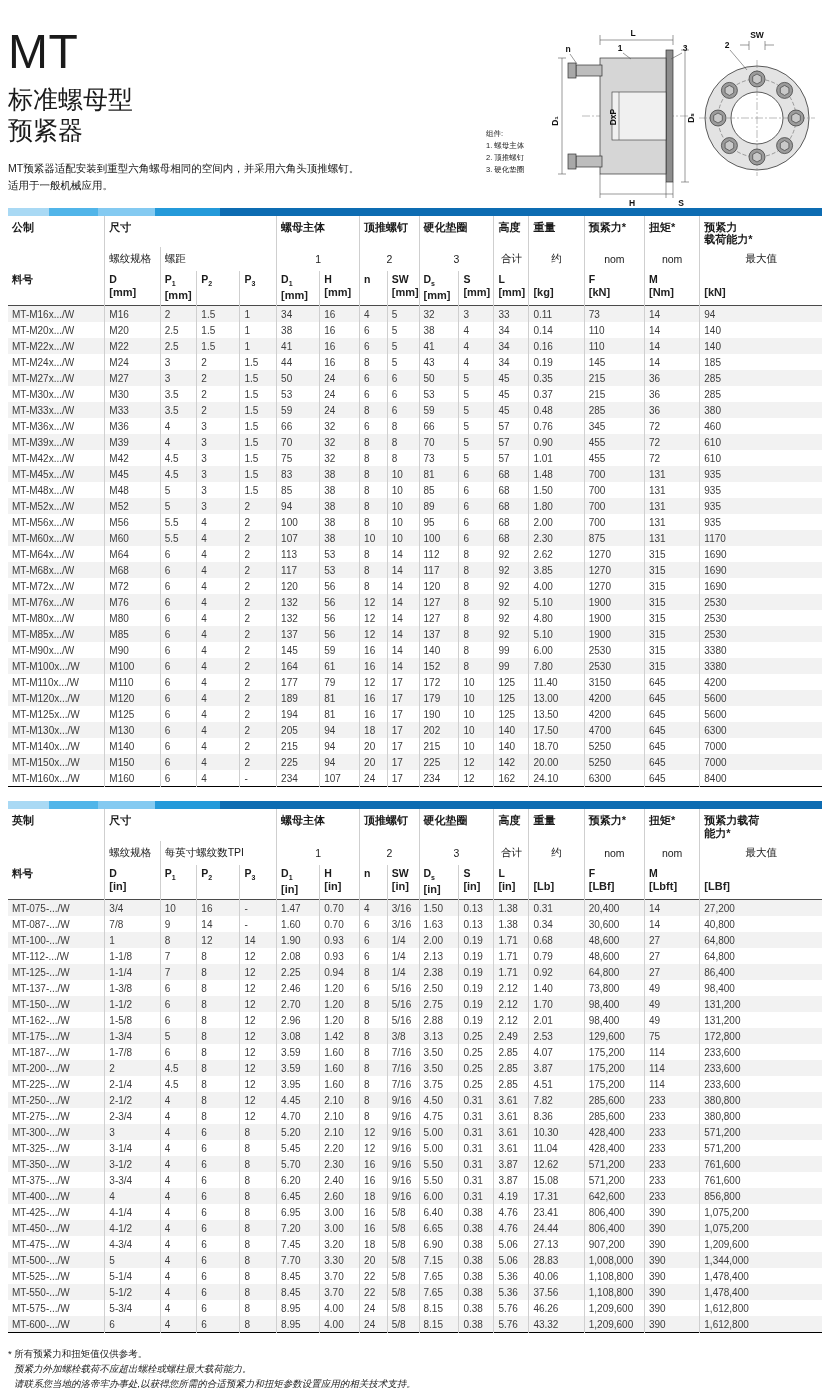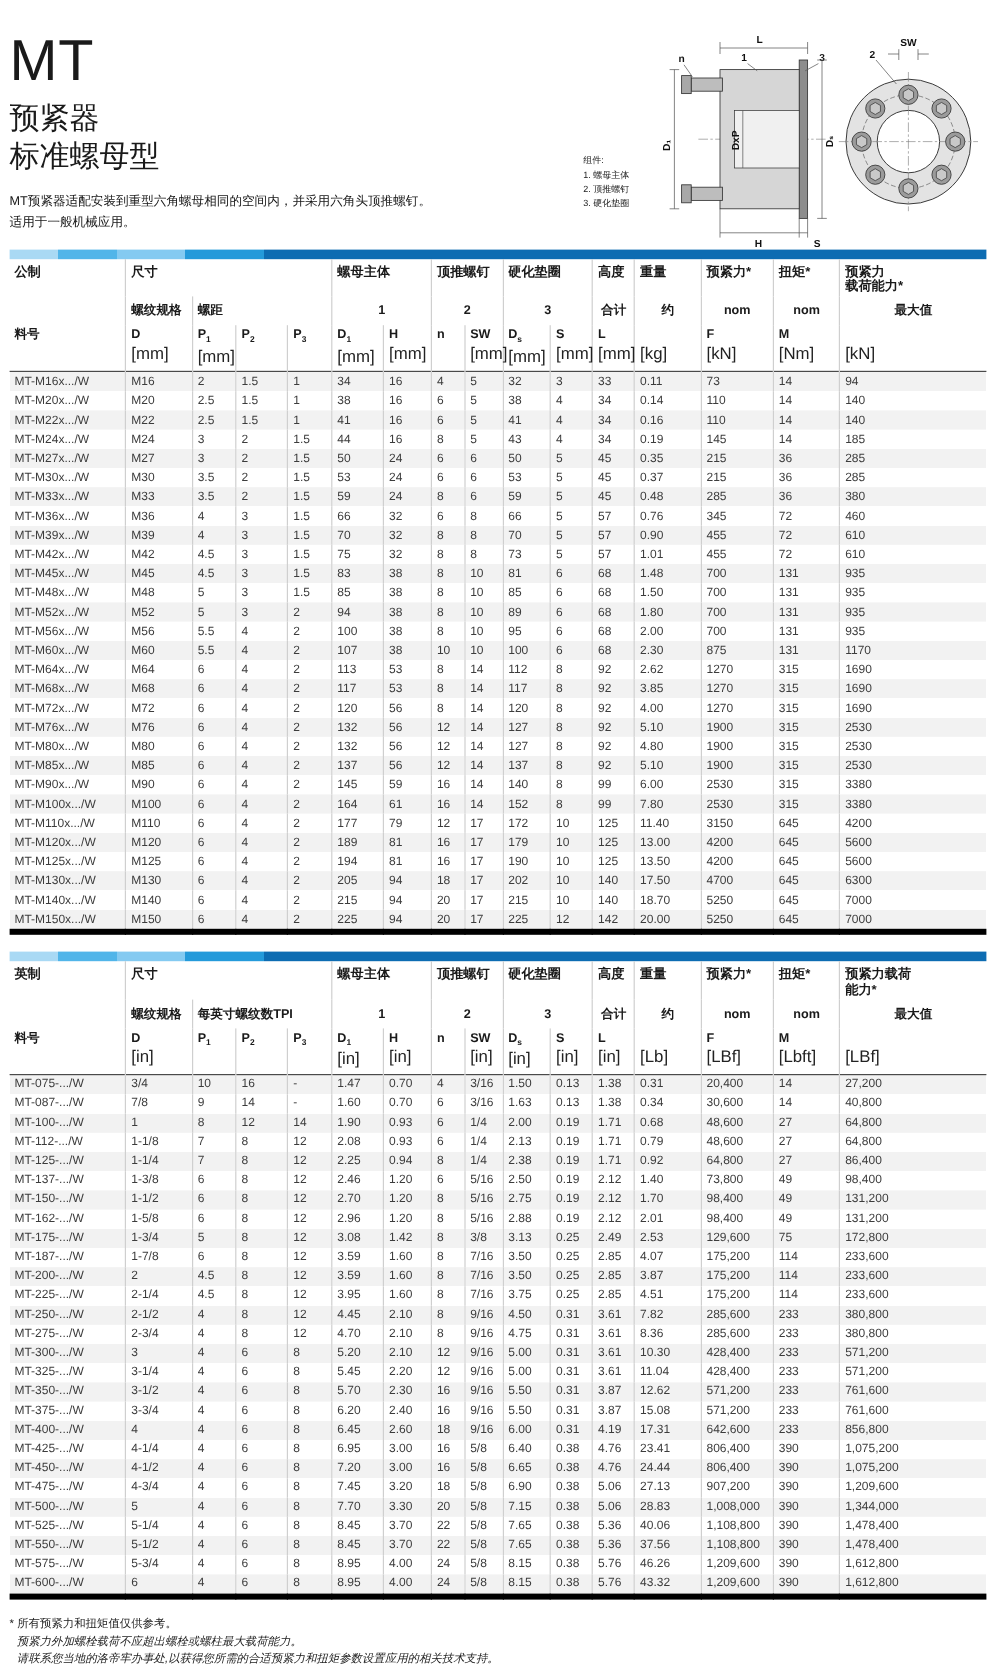--- a/index.html
+++ b/index.html
@@ -9,46 +9,46 @@
   .subtitle{font-size:25px;line-height:1.22;margin:8px 0 0 8px;}
   .desc{font-size:10.5px;line-height:1.6;margin:15px 16px 0 8px;color:#151515;}
   .diagram{position:absolute;top:26px;left:480px;width:342px;height:188px;}
   .accent-bar{height:8px;width:814px;margin:0 0 0 8px;}
   .tbl-wrap{margin-top:14px;}
   table{border-collapse:collapse;table-layout:fixed;width:814px;margin-left:8px;}
   thead{border-bottom:1.5px solid #4a4a4a;}
   th{border-left:1px solid #cfcfcf;}
   th:first-child,td:first-child{border-left:none;}
   .h1{font-size:11px;font-weight:bold;text-align:left;vertical-align:top;padding:5px 4px 1px;white-space:pre-line;line-height:1.15;height:24px;}
-  .h2{font-size:10.5px;font-weight:bold;text-align:left;padding:2px 4px;height:20px;}
+  .h2{font-size:10.5px;font-weight:normal;text-align:left;padding:2px 4px;height:20px;}
   .h2.c{text-align:center;}
   .h3{font-size:10.5px;font-weight:bold;text-align:left;vertical-align:top;padding:2px 4px 3px;line-height:1.25;}
   .h3 sub{font-size:7px;}
-  .h3 .cu{font-weight:normal;font-size:14px;color:#222;}
+  .h3 .cu{font-weight:bold;font-size:11px;color:#222;}
   td{font-size:10px;color:#3c3c3c;border-left:1px solid #cfcfcf;padding:1px 4px;line-height:13px;height:14px;white-space:nowrap;overflow:hidden;}
   tbody tr:nth-child(odd){background:#f2f2f2;}
-  tbody{border-bottom:5px solid #000000;}
+  tbody{border-bottom:1px solid #000000;}
   .footnotes{margin:14px 0 0 8px;font-size:9.5px;line-height:1.55;color:#222;}
   .footnotes .indent{padding-left:6px;font-style:italic;}
   svg text{font-family:"Liberation Sans","DejaVu Sans",sans-serif;}
   .leg{font-size:7.5px;fill:#222;}
   .dim{font-size:8.5px;font-weight:bold;fill:#111;}
   .ln{stroke:#555;stroke-width:.6;fill:none;}
   .cl{stroke:#777;stroke-width:.5;fill:none;stroke-dasharray:8 2 2 2;}
   .bc{stroke:#666;stroke-width:.6;fill:none;stroke-dasharray:4 2;}
 </style>
 </head>
 <body>
 
 <div class="page">
 
   <h1 class="title">MT</h1>
   <div class="subtitle">
+    <div>标准螺母型</div>
     <div>预紧器</div>
-    <div>标准螺母型</div>
   </div>
   <div class="desc">
     <div>MT预紧器适配安装到重型六角螺母相同的空间内，并采用六角头顶推螺钉。</div>
     <div>适用于一般机械应用。</div>
   </div>
 
   <div class="diagram">
     <svg viewBox="0 0 342 188" width="342" height="188">
 
       <g>
@@ -770,20 +770,38 @@
             <td>20</td>
             <td>17</td>
             <td>225</td>
             <td>12</td>
             <td>142</td>
             <td>20.00</td>
             <td>5250</td>
             <td>645</td>
             <td>7000</td>
           </tr>
+          <tr>
+            <td>MT-M160x.../W</td>
+            <td>M160</td>
+            <td>6</td>
+            <td>4</td>
+            <td>-</td>
+            <td>234</td>
+            <td>107</td>
+            <td>24</td>
+            <td>17</td>
+            <td>234</td>
+            <td>12</td>
+            <td>162</td>
+            <td>24.10</td>
+            <td>6300</td>
+            <td>645</td>
+            <td>8400</td>
+          </tr>
         </tbody>
       </table>
   </div>
 
   <div class="tbl-wrap">
     <div class="accent-bar" style="background: linear-gradient(to right, rgb(169, 217, 244) 0%, rgb(169, 217, 244) 5%, rgb(81, 181, 233) 5%, rgb(81, 181, 233) 11%, rgb(132, 202, 241) 11%, rgb(132, 202, 241) 18%, rgb(36, 154, 218) 18%, rgb(36, 154, 218) 26%, rgb(13, 108, 178) 26%, rgb(13, 108, 178) 100%);"></div>
     <table id="imperial-table">
         <colgroup>
           <col style="width: 11.9%;">
           <col style="width: 6.8%;">

